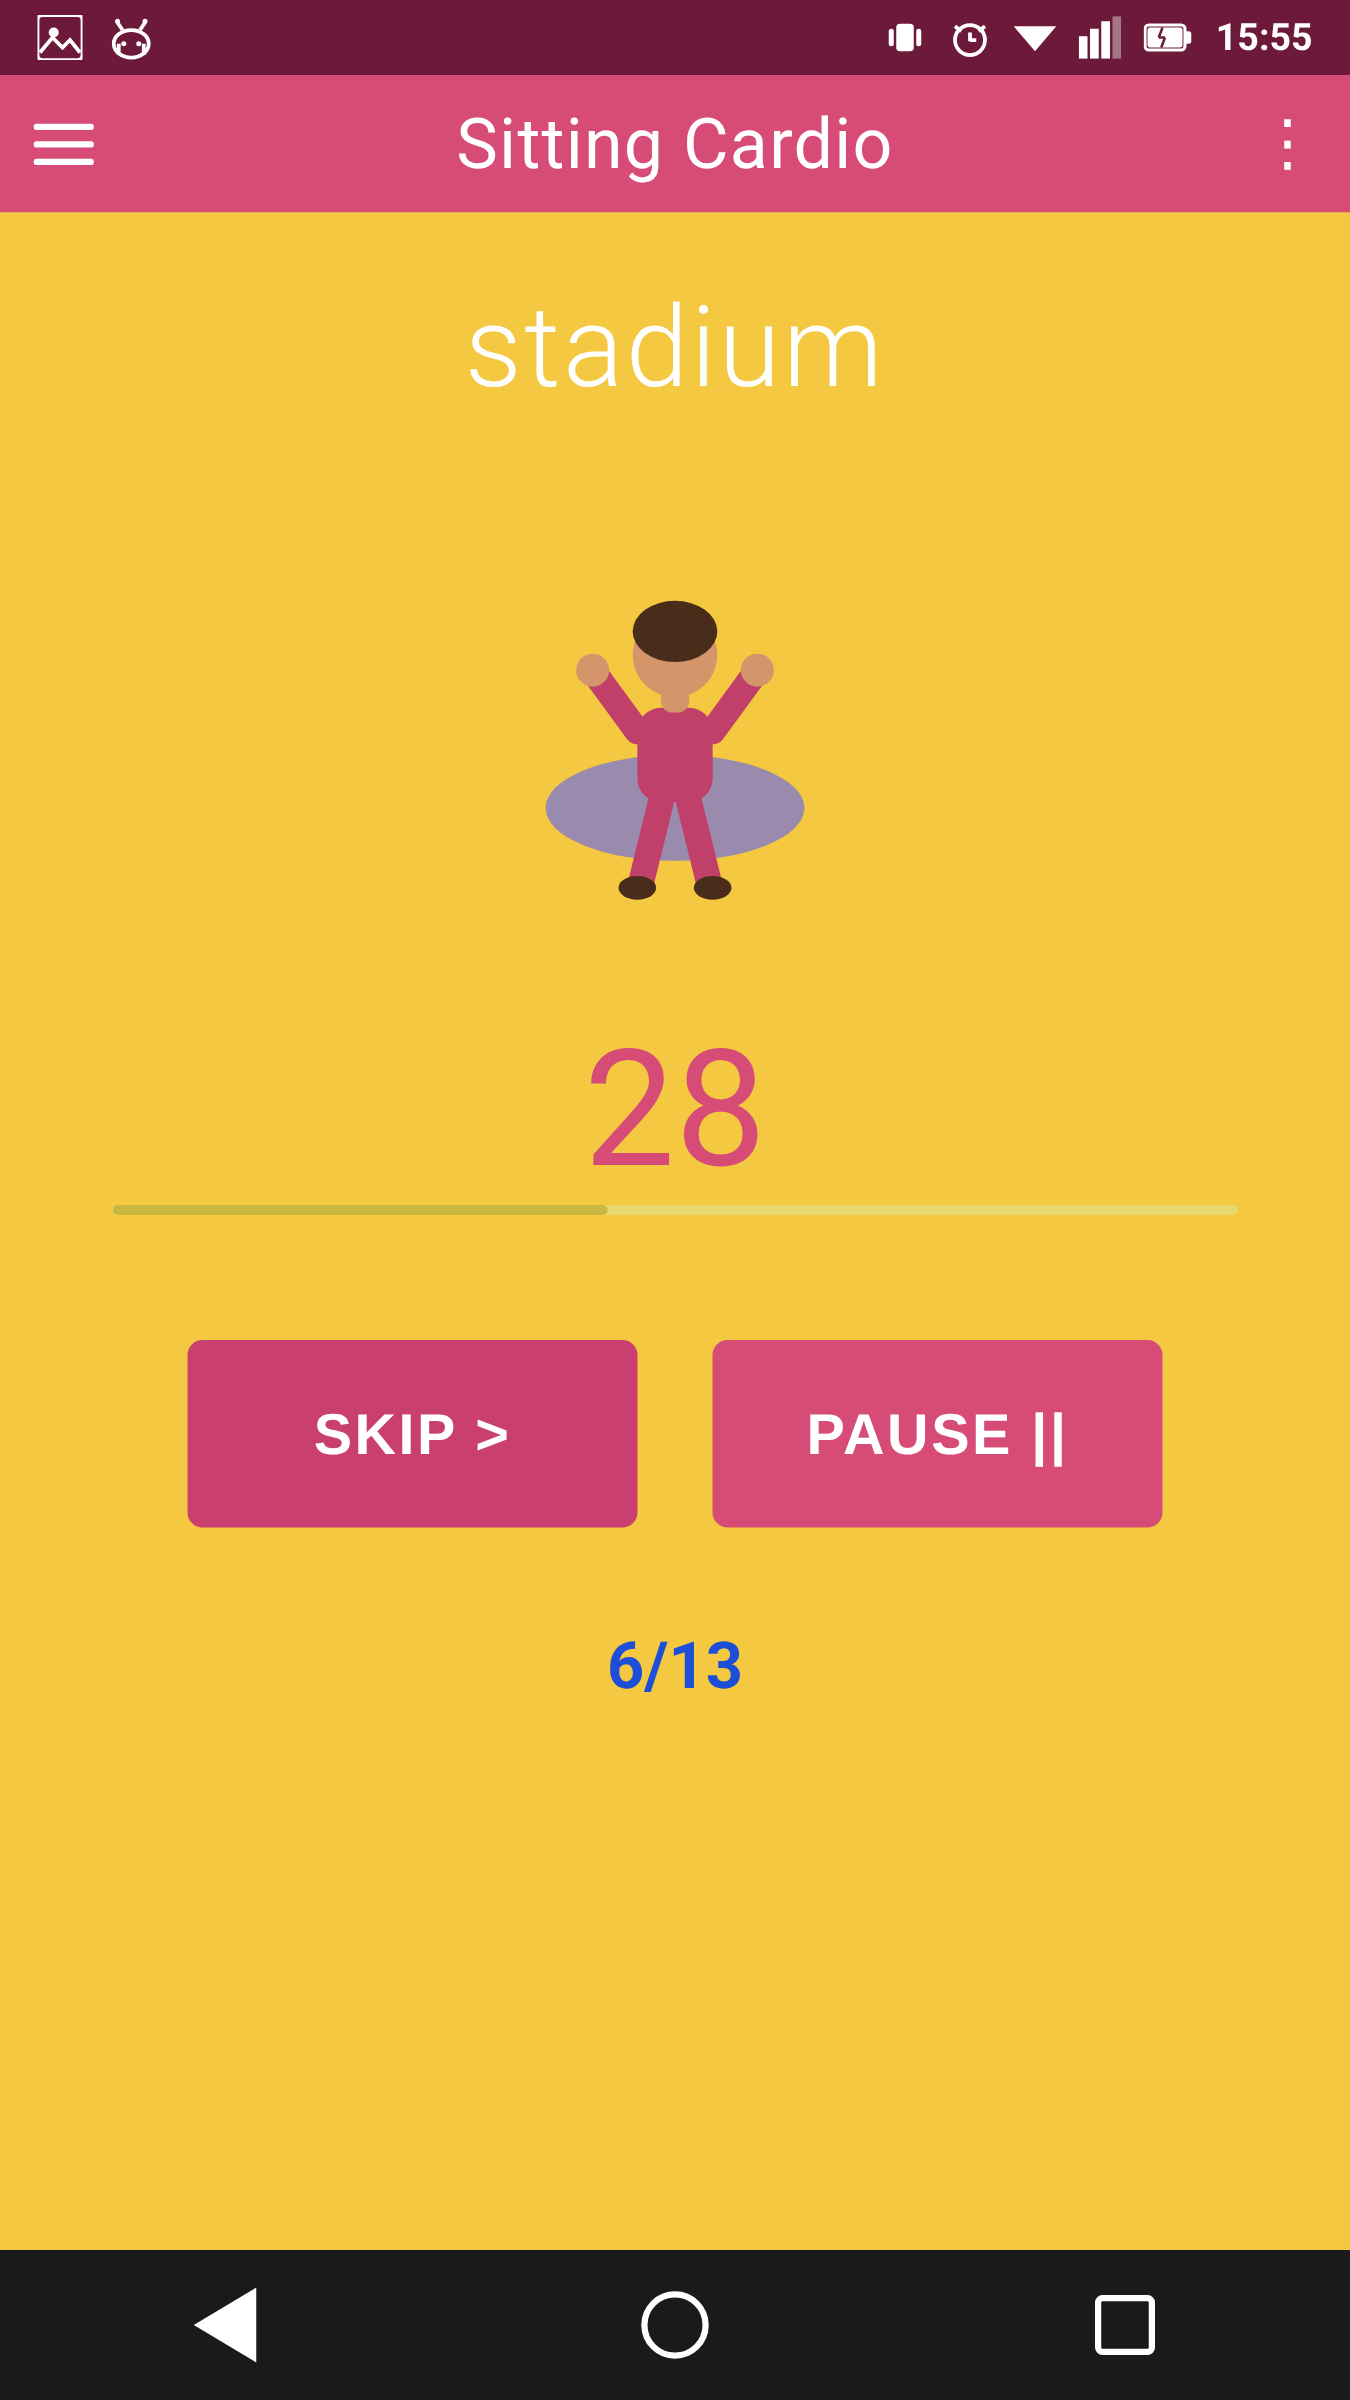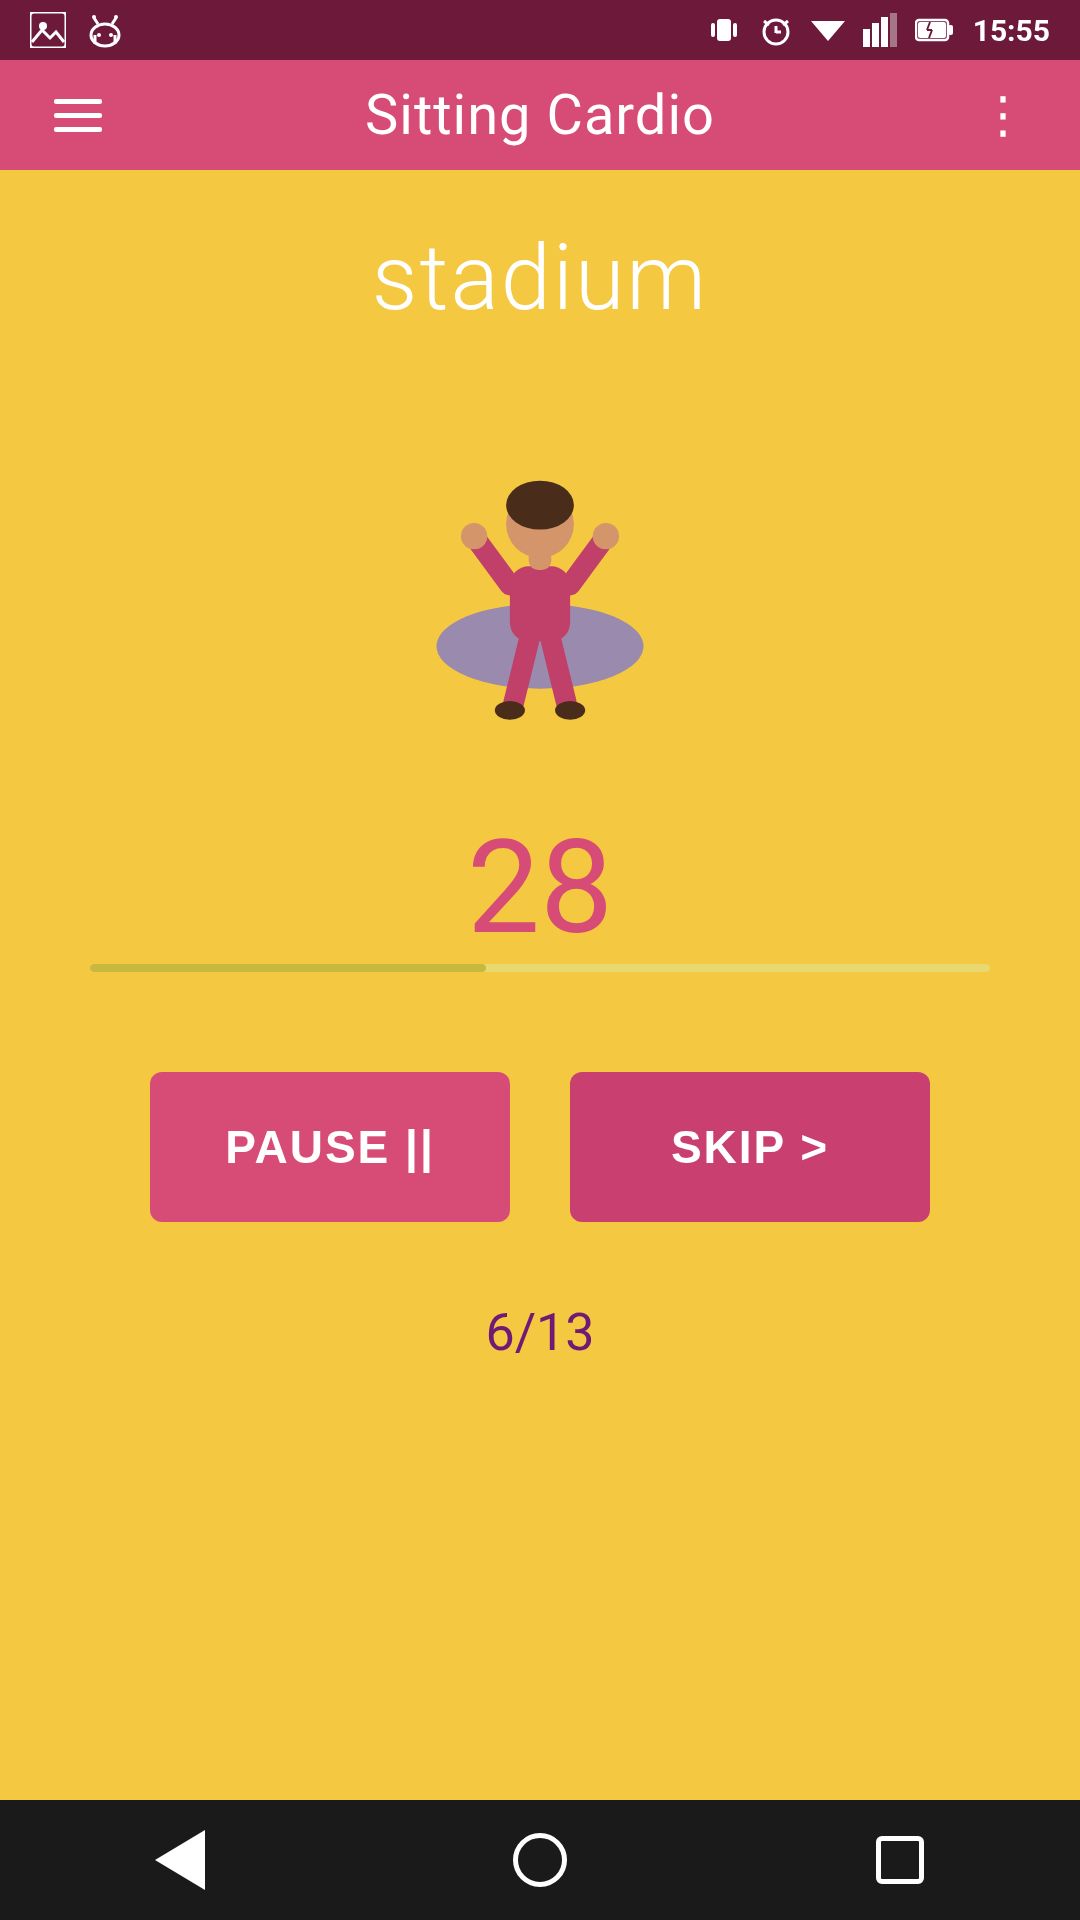--- a/index.html
+++ b/index.html
@@ -51,21 +51,21 @@
       font-weight: bold;
     }
 
     
     .toolbar {
       background: #d64c77;
       height: 110px;
       display: flex;
       align-items: center;
       justify-content: space-between;
-      padding: 0 54px;
+      padding: 0 27px;
       flex-shrink: 0;
     }
 
     .toolbar-title {
       color: white;
       font-size: 56px;
       font-weight: 400;
       letter-spacing: 1px;
     }
 
@@ -175,23 +175,23 @@
     .pause-button {
       background: #d64c77;
     }
 
     .skip-button {
       background: #c94070;
     }
 
     
     .progress-counter {
-      color: #701a75;
+      color: #1d4ed8;
       font-size: 52px;
-      font-weight: 400;
+      font-weight: 700;
     }
 
     
     .bottom-nav {
       background: #1a1a1a;
       height: 120px;
       display: flex;
       align-items: center;
       justify-content: space-around;
       flex-shrink: 0;
@@ -341,22 +341,22 @@
     </svg>
   </div>
 
   <span class="timer-display">28</span>
 
   <div class="progress-container">
     <div class="progress-fill" style="width: 44%"></div>
   </div>
 
   <div class="buttons-row">
+    <button class="action-button skip-button">SKIP &gt;</button>
     <button class="action-button pause-button">PAUSE ||</button>
-    <button class="action-button skip-button">SKIP &gt;</button>
   </div>
 
   <span class="progress-counter">6/13</span>
 
 </div>
 
 <div class="bottom-nav">
   <div class="nav-icon">
     <div class="triangle-back"></div>
   </div>

